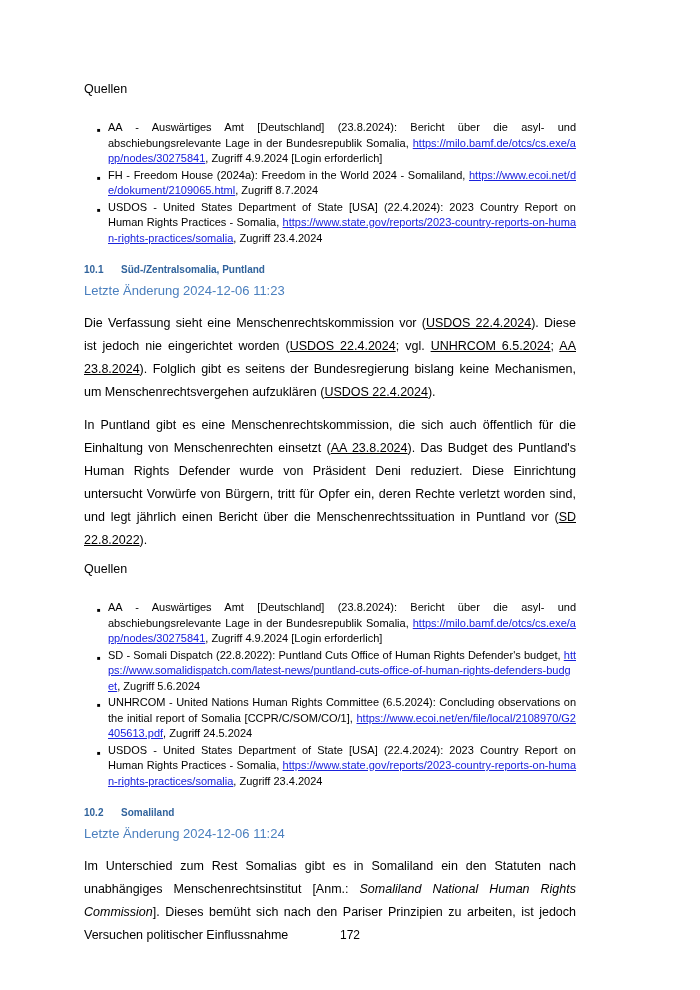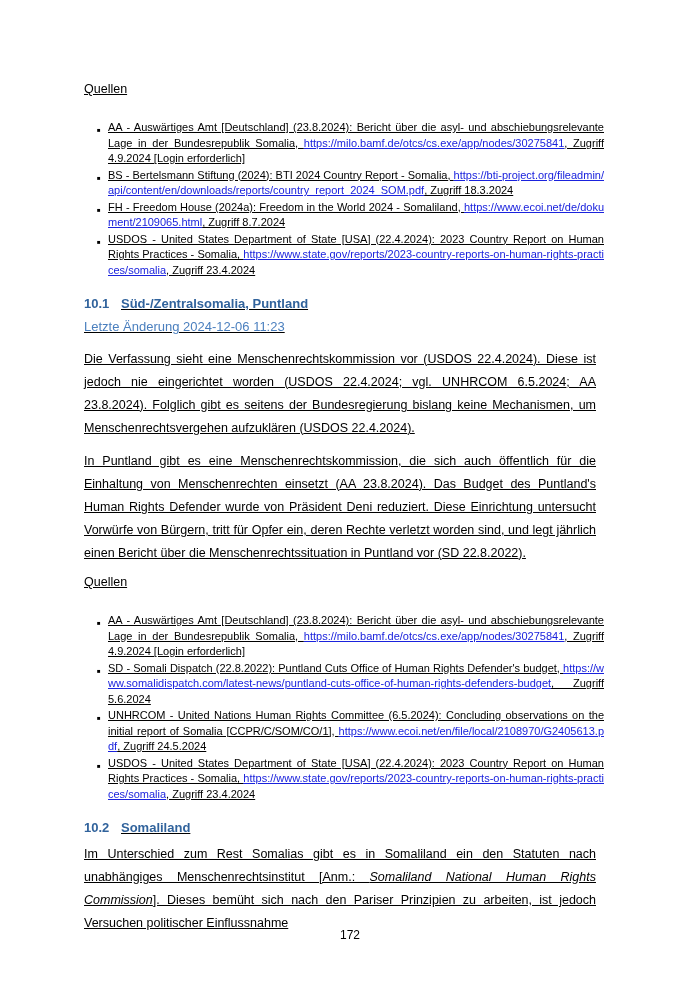--- a/index.html
+++ b/index.html
@@ -12,22 +12,21 @@
   html,body{margin:0;padding:0;background:#ffffff;}
   .page{
     position:relative;
     width:700px;height:990px;
     background:#ffffff;
     font-family:"Liberation Sans", sans-serif;
     color:var(--text);
     overflow:hidden;
   }
   .content{
-    padding:74px 88px 0 84px;
-    text-decoration:underline;
+    padding:74px 116px 0 84px;
   }
   .quellen{
     font-size:12.5px;
     margin:8px 0 24px 0;
     font-weight:400;
   }
   ul.source-list{
     list-style:none;
     margin:0 8px 18px 0;
     padding:0 0 0 13px;
@@ -48,35 +47,35 @@
     color:#000;
   }
   h1.sec{
     font-size:13.5px;
     font-weight:700;
     color:var(--heading-blue);
     margin:8px 0 10px 0;
   }
   h1.sec .num{display:inline-block;width:28px;}
   h2.subsec{
-    font-size:13px;
+    font-size:10px;
     font-weight:700;
     color:var(--heading-blue);
     margin:8px 0 8px 0;
   }
   h2.subsec .num{display:inline-block;width:37px;}
   p.lastchange{
     font-size:13px;
     color:var(--lastchange-blue);
     margin:0 0 14px 0;
   }
   p.body{
     font-size:12.5px;
     line-height:23px;
-    margin:0 16px 10px 0;
+    margin:0 8px 10px 0;
     text-align:justify;
     hyphens:auto;
     -webkit-hyphens:auto;
   }
   a.link{
     color:var(--link);
     text-decoration:underline;
     word-break:break-all;
     cursor:pointer;
   }
@@ -97,21 +96,20 @@
 </head>
 <body>
 
 <div class="page">
   <div class="content">
 
     <p class="quellen">Quellen</p>
 
     <ul class="source-list">
       <li><span>AA - Auswärtiges Amt [Deutschland] (23.8.2024): Bericht über die asyl- und abschiebungsrelevante Lage in der Bundesrepublik Somalia, </span><a class="link">https://milo.bamf.de/otcs/cs.exe/app/nodes/30275841</a><span>, Zugriff 4.9.2024 [Login erforderlich]</span></li>
-      <li><span>BS - Bertelsmann Stiftung (2024): BTI 2024 Country Report - Somalia, </span><a class="link">https://bti-project.org/fileadmin/api/content/en/downloads/reports/country_report_2024_SOM.pdf</a><span>, Zugriff 18.3.2024</span></li>
       <li><span>FH - Freedom House (2024a): Freedom in the World 2024 - Somaliland, </span><a class="link">https://www.ecoi.net/de/dokument/2109065.html</a><span>, Zugriff 8.7.2024</span></li>
       <li><span>USDOS - United States Department of State [USA] (22.4.2024): 2023 Country Report on Human Rights Practices - Somalia, </span><a class="link">https://www.state.gov/reports/2023-country-reports-on-human-rights-practices/somalia</a><span>, Zugriff 23.4.2024</span></li>
     </ul>
 
 
     <h2 class="subsec">
       <span class="num">10.1</span><span>Süd-/Zentralsomalia, Puntland</span>
     </h2>
 
     <p class="lastchange">Letzte Änderung 2024-12-06 11:23</p>
@@ -125,19 +123,20 @@
       <li><span>AA - Auswärtiges Amt [Deutschland] (23.8.2024): Bericht über die asyl- und abschiebungsrelevante Lage in der Bundesrepublik Somalia, </span><a class="link">https://milo.bamf.de/otcs/cs.exe/app/nodes/30275841</a><span>, Zugriff 4.9.2024 [Login erforderlich]</span></li>
       <li><span>SD - Somali Dispatch (22.8.2022): Puntland Cuts Office of Human Rights Defender's budget, </span><a class="link">https://www.somalidispatch.com/latest-news/puntland-cuts-office-of-human-rights-defenders-budget</a><span>, Zugriff 5.6.2024</span></li>
       <li><span>UNHRCOM - United Nations Human Rights Committee (6.5.2024): Concluding observations on the initial report of Somalia [CCPR/C/SOM/CO/1], </span><a class="link">https://www.ecoi.net/en/file/local/2108970/G2405613.pdf</a><span>, Zugriff 24.5.2024</span></li>
       <li><span>USDOS - United States Department of State [USA] (22.4.2024): 2023 Country Report on Human Rights Practices - Somalia, </span><a class="link">https://www.state.gov/reports/2023-country-reports-on-human-rights-practices/somalia</a><span>, Zugriff 23.4.2024</span></li>
     </ul>
 
     <h2 class="subsec">
       <span class="num">10.2</span><span>Somaliland</span>
     </h2>
 
+    <p class="lastchange">Letzte Änderung 2024-12-06 11:24</p>
 
     <p class="body"><span>Im Unterschied zum Rest Somalias gibt es in Somaliland ein den Statuten nach unabhängiges Menschenrechtsinstitut [Anm.: </span><span class="italic">Somaliland National Human Rights Commission</span><span>]. Dieses bemüht sich nach den Pariser Prinzipien zu arbeiten, ist jedoch Versuchen politischer Einflussnahme</span></p>
 
   </div>
 
   <div class="page-number">172</div>
 </div>
 
 </body></html>

